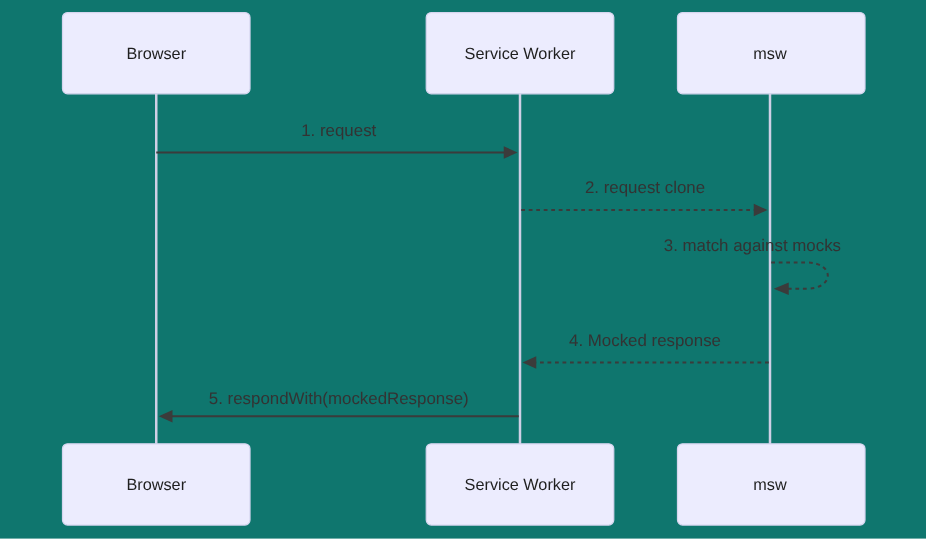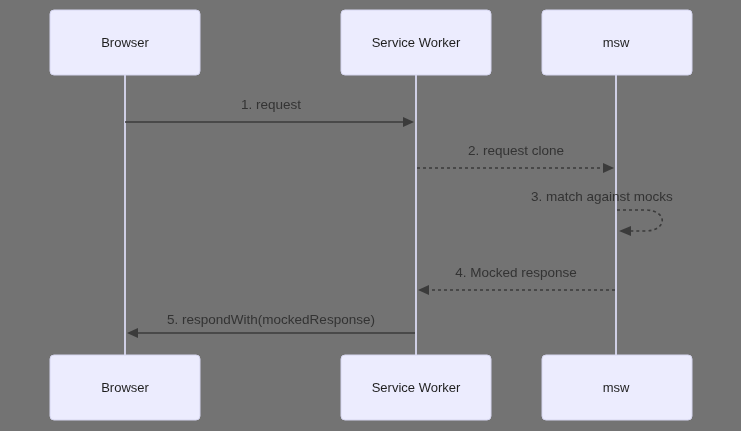--- a/index.html
+++ b/index.html
@@ -8,21 +8,21 @@
     padding: 0;
     background: #ffffff;
   }
   body {
     font-family: "Liberation Sans", "DejaVu Sans", sans-serif;
   }
   #diagram-root {
     position: relative;
     width: 741px;
     height: 431px;
-    background: #737373;
+    background: #0f766e;
     overflow: hidden;
   }
   #diagram-svg {
     position: absolute;
     left: 0;
     top: 0;
     width: 741px;
     height: 431px;
     display: block;
   }

